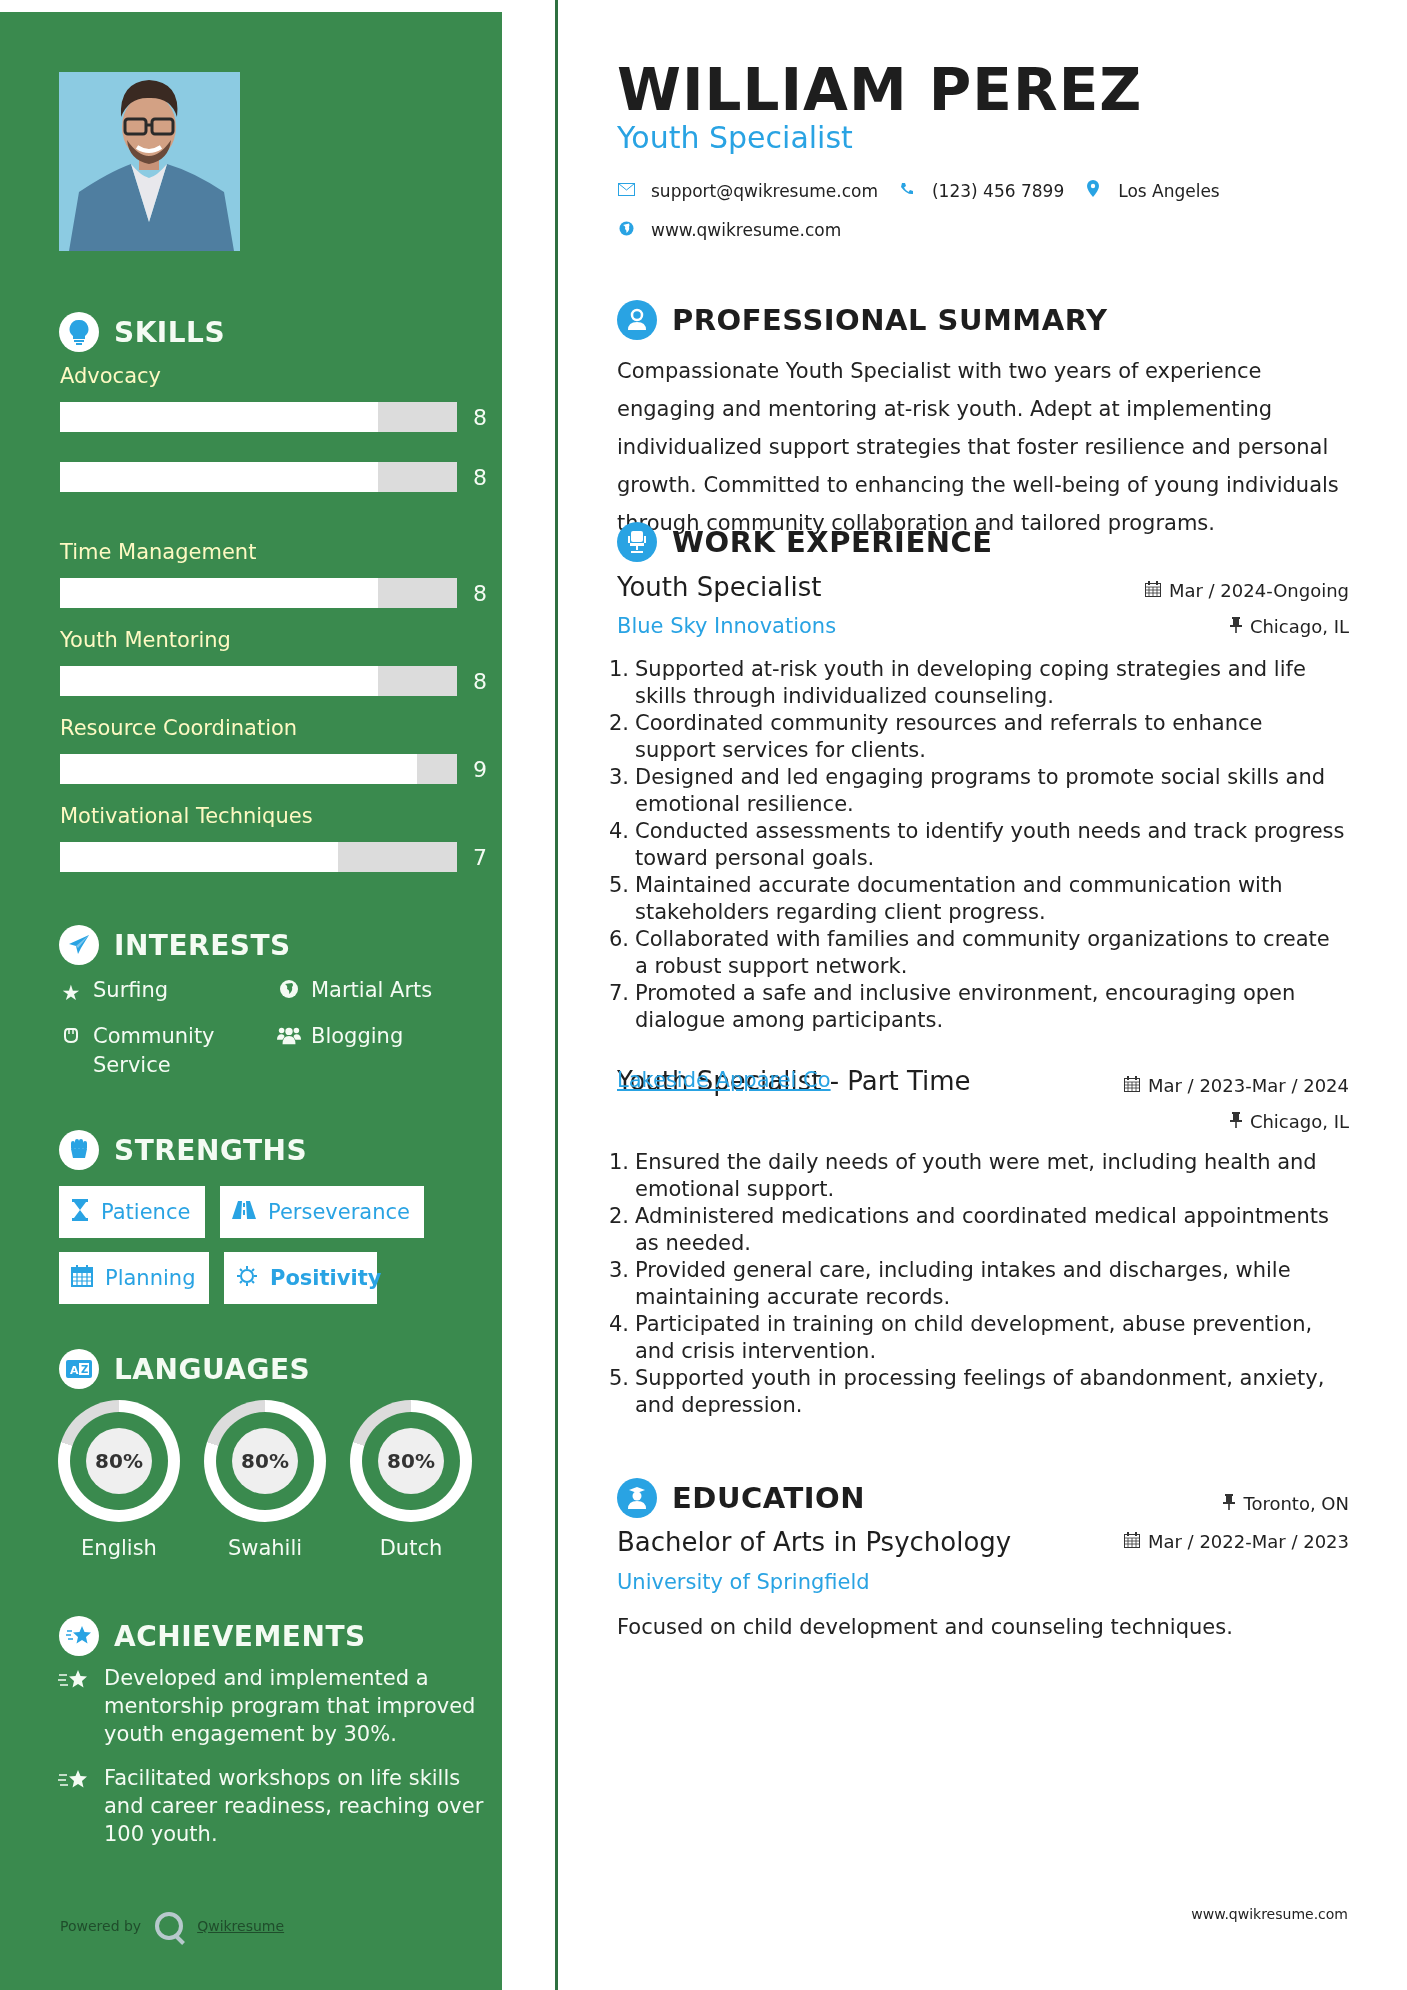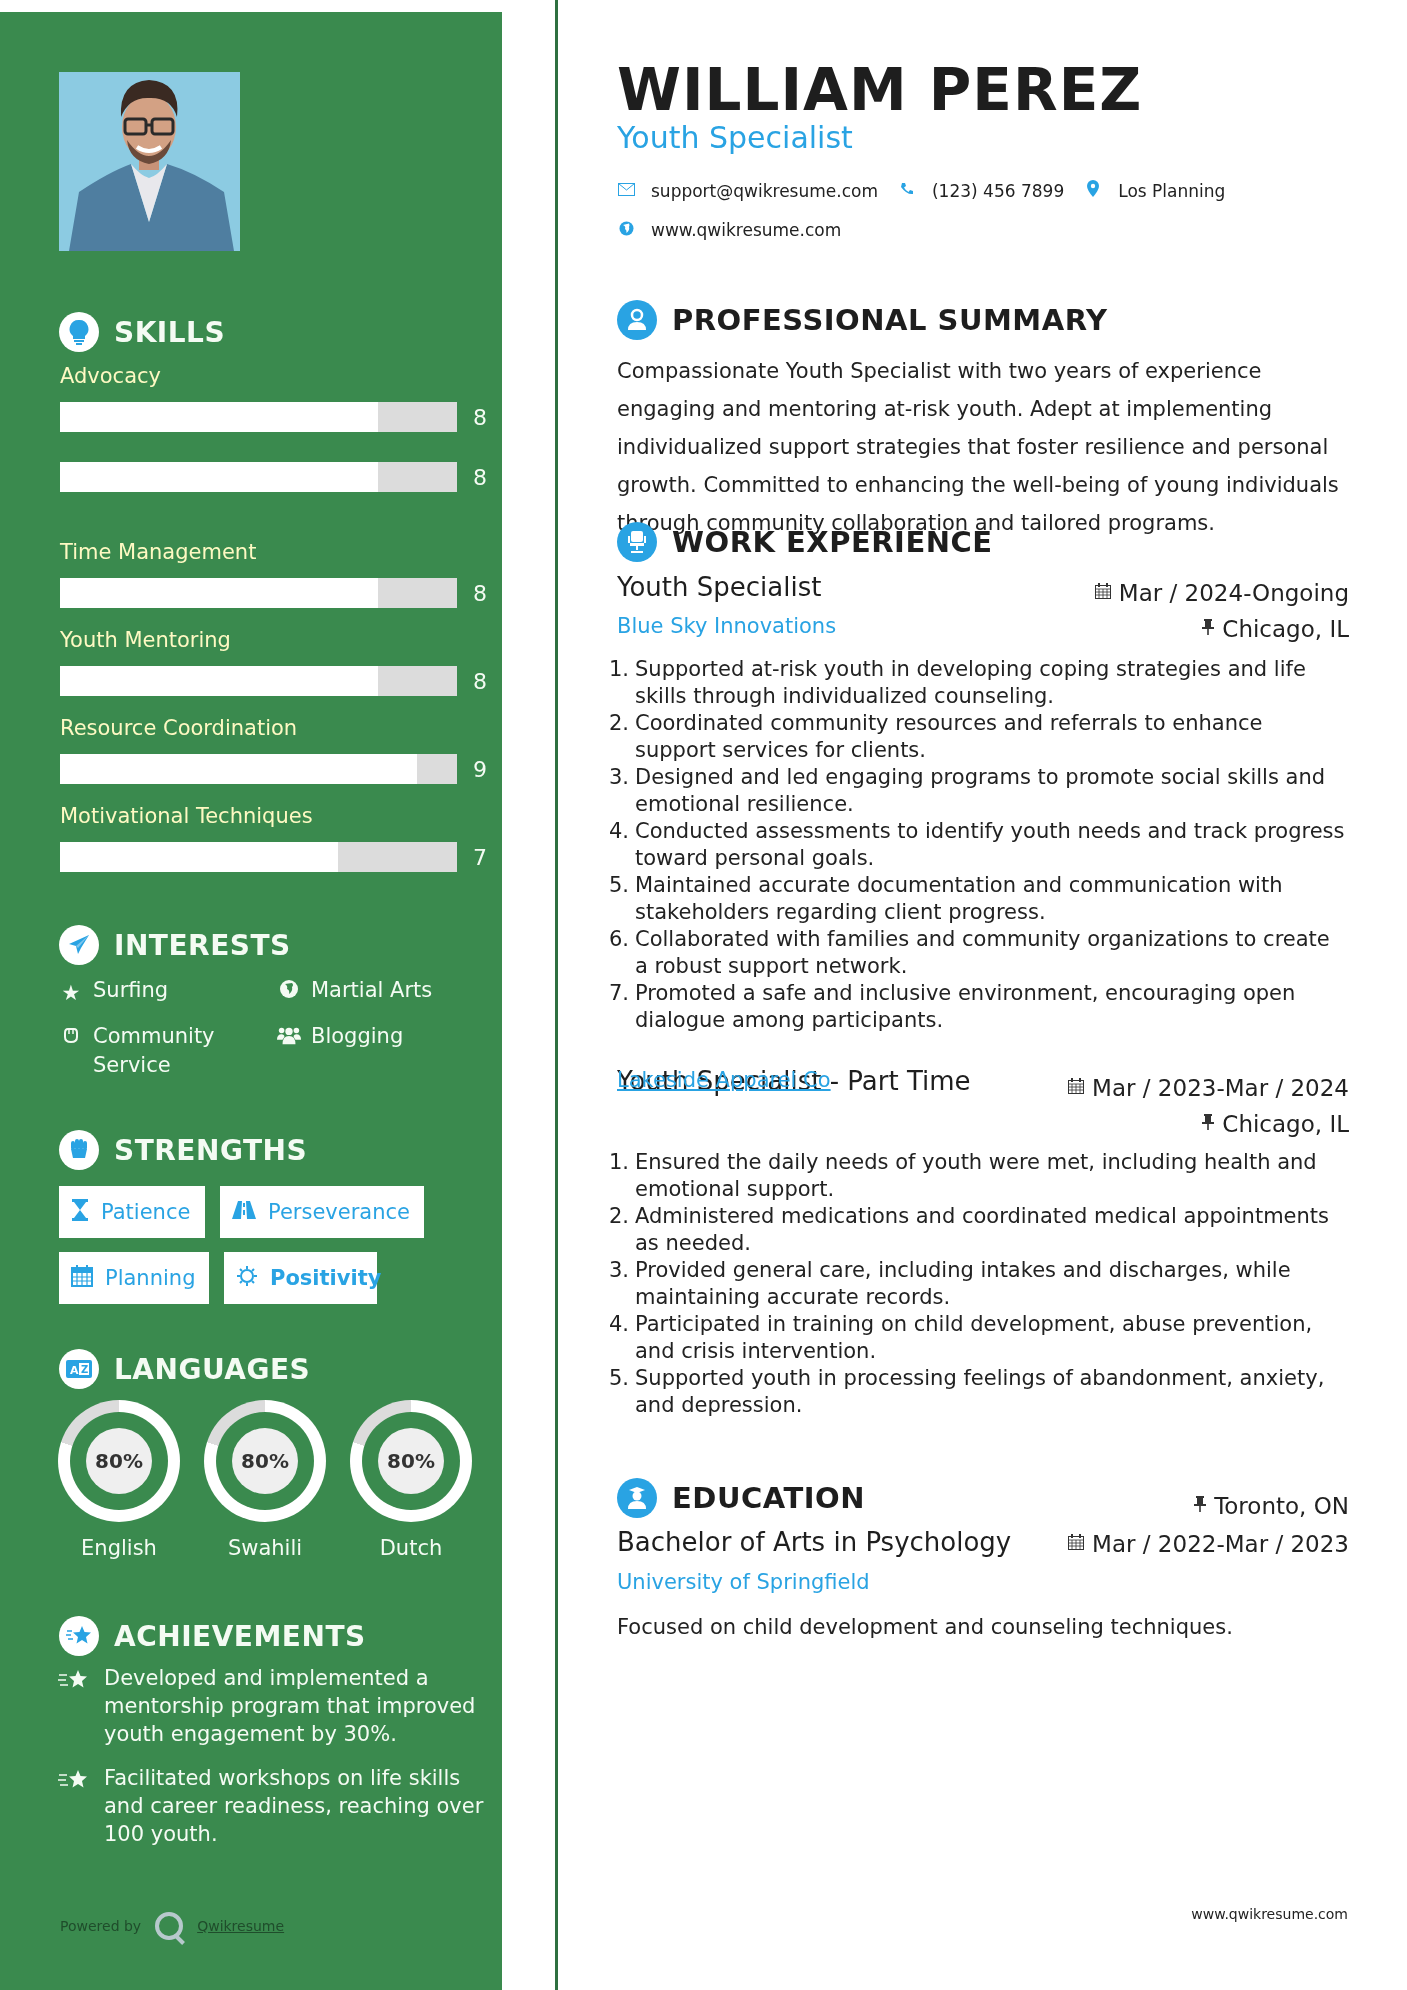--- a/index.html
+++ b/index.html
@@ -49,21 +49,21 @@
   .role { position: absolute; left: 0; top: 120px; font-size: 30px; color: #29a3e3; }
   .contact { position: absolute; left: 0; display: flex; align-items: center; font-size: 17px; color: #222; }
   .contact .ci { color: #29a3e3; width: 18px; margin-right: 16px; font-size: 16px; text-align: center; }
   .contact .item { display: flex; align-items: center; margin-right: 20px; }
 
   .main .sec-title { color: #1e1e1e; font-size: 29px; left: 0; }
   .para { position: absolute; left: 0; width: 732px; font-size: 21px; line-height: 38px; color: #222; }
 
   .job-title { position: absolute; left: 0; font-size: 26px; color: #1e1e1e; }
   .job-company { position: absolute; left: 0; font-size: 21px; color: #29a3e3; }
-  .job-meta { position: absolute; right: 0; font-size: 23px; color: #222; display: flex; align-items: center; gap: 8px; }
+  .job-meta { position: absolute; right: 0; font-size: 18px; color: #222; display: flex; align-items: center; gap: 8px; }
   .job-meta .mi { font-size: 15px; color: #333; }
 
   .bullets { position: absolute; left: -8px; width: 740px; font-size: 21px; line-height: 27px; color: #222; list-style: none; }
   .bullets li { display: flex; }
   .bullets .num { width: 26px; flex-shrink: 0; }
 
   .footer-url { position: absolute; right: 59px; top: 1906px; font-size: 14px; color: #222; }
 </style>
 </head>
 <body>
@@ -323,21 +323,21 @@
             <path d="M2 1 L5 1 L6 4 L4 5.5 Q5.5 8.5 8.5 10 L10 8 L13 9 L13 12 Q7 13 1 5 Z" fill="#29a3e3"></path>
           </svg></span>
       <span>(123) 456 7899</span>
       </span>
     <span class="item">
         <span class="ci">
       <svg width="12" height="17" viewBox="0 0 12 17">
             <path d="M6 0 A6 6 0 0 0 0 6 Q0 10 6 17 Q12 10 12 6 A6 6 0 0 0 6 0 Z" fill="#29a3e3"></path>
             <circle cx="6" cy="6" r="2.2" fill="#fff"></circle>
           </svg></span>
-      <span>Los Planning</span>
+      <span>Los Angeles</span>
       </span>
   </div>
   <div class="contact" style="top:220px;">
     <span class="item">
         <span class="ci">
       <svg width="15" height="15" viewBox="0 0 15 15">
             <circle cx="7.5" cy="7.5" r="7" fill="#29a3e3"></circle>
             <path d="M4 4 Q7 5 6 8 Q8 9 7.5 12 Q11 9 10 6 Q11 4 10 2.5" fill="#fff"></path>
           </svg></span>
       <span>www.qwikresume.com</span>

